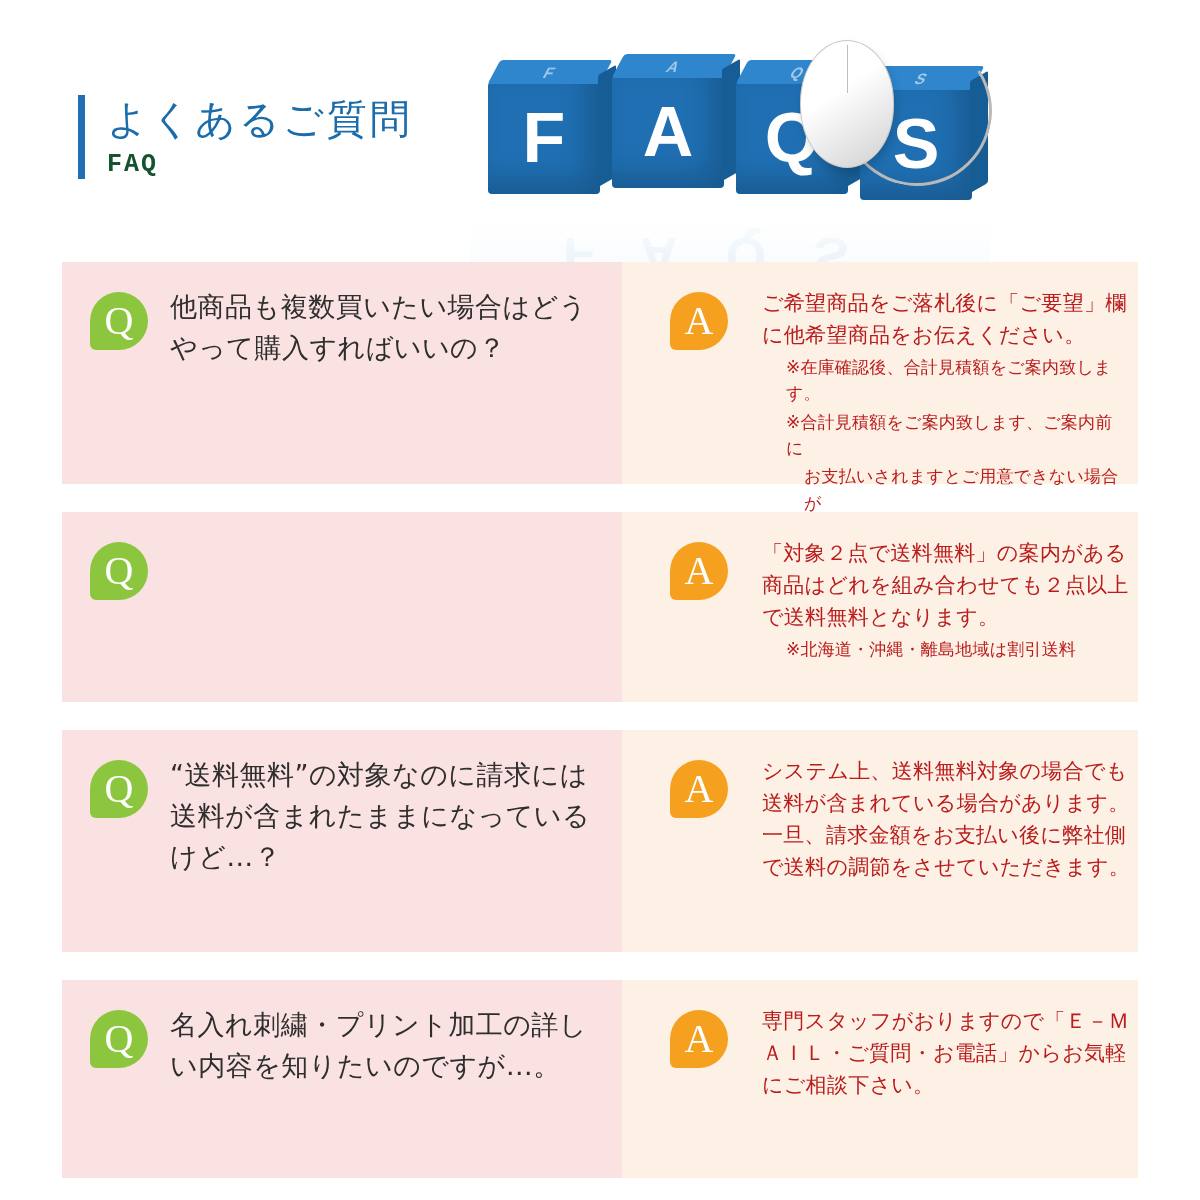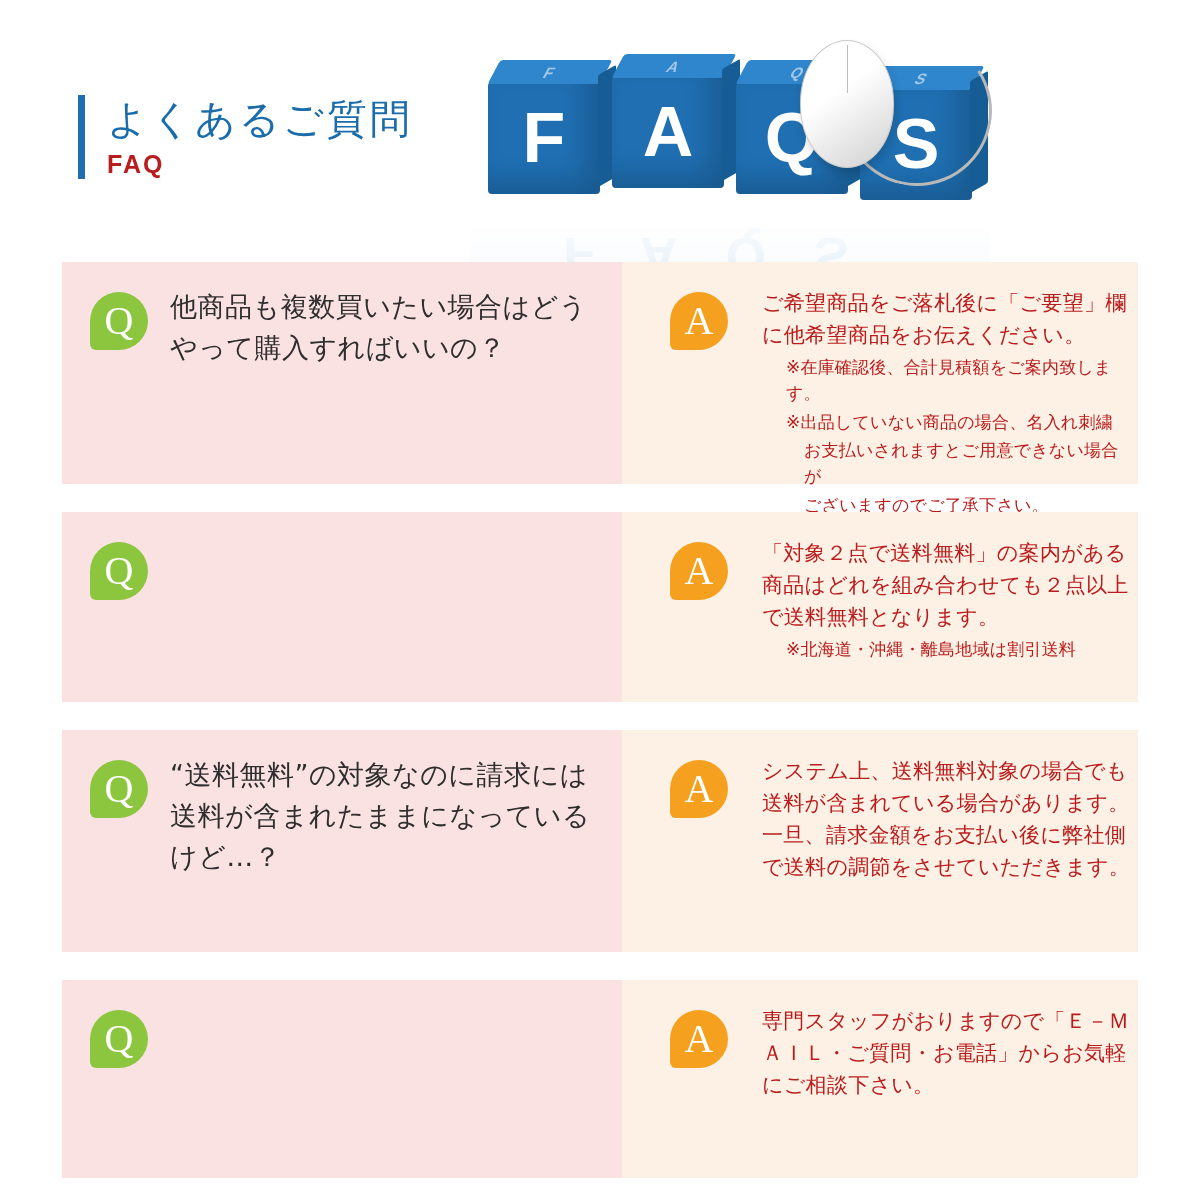--- a/index.html
+++ b/index.html
@@ -39,24 +39,24 @@
   .title-main {
     font-size: 40px;
     letter-spacing: 3px;
     color: #1b6cab;
     font-weight: 400;
     line-height: 1.25;
   }
   .title-sub {
     font-size: 25px;
     letter-spacing: 2px;
-    color: #b91c1c;
+    color: #14532d;
     font-weight: 700;
     margin-top: 6px;
-    font-family: Liberation Sans, sans-serif;
+    font-family: Liberation Mono, monospace;
   }
 
   
   .faq-art {
     position: absolute;
     left: 470px; top: 30px;
     width: 520px; height: 230px;
   }
   .cube {
     position: absolute;
@@ -289,21 +289,21 @@
       <div class="q-panel">
         <div class="badge badge-q">Q</div>
         <div class="q-text">他商品も複数買いたい場合はどうやって購入すればいいの？</div>
       </div>
       <div class="q-arrow"></div>
       <div class="a-panel">
         <div class="badge badge-a">A</div>
         <div class="a-text">
           <div class="a-main">ご希望商品をご落札後に「ご要望」欄に他希望商品をお伝えください。</div>
           <div class="a-note">※在庫確認後、合計見積額をご案内致します。</div>
-          <div class="a-note">※出品していない商品の場合、名入れ刺繍</div>
+          <div class="a-note">※合計見積額をご案内致します、ご案内前に</div>
           <div class="a-note indent">お支払いされますとご用意できない場合が</div>
           <div class="a-note indent">ございますのでご了承下さい。</div>
         </div>
       </div>
     </div>
 
     <div class="row r2">
       <div class="q-panel">
         <div class="badge badge-q">Q</div>
       </div>
@@ -327,20 +327,21 @@
         <div class="badge badge-a">A</div>
         <div class="a-text">
           <div class="a-main">システム上、送料無料対象の場合でも送料が含まれている場合があります。一旦、請求金額をお支払い後に弊社側で送料の調節をさせていただきます。</div>
         </div>
       </div>
     </div>
 
     <div class="row r4">
       <div class="q-panel">
         <div class="badge badge-q">Q</div>
+        <div class="q-text">名入れ刺繍・プリント加工の詳しい内容を知りたいのですが…。</div>
       </div>
       <div class="q-arrow"></div>
       <div class="a-panel">
         <div class="badge badge-a">A</div>
         <div class="a-text">
           <div class="a-main">専門スタッフがおりますので「Ｅ－ＭＡＩＬ・ご質問・お電話」からお気軽にご相談下さい。</div>
         </div>
       </div>
     </div>
 

